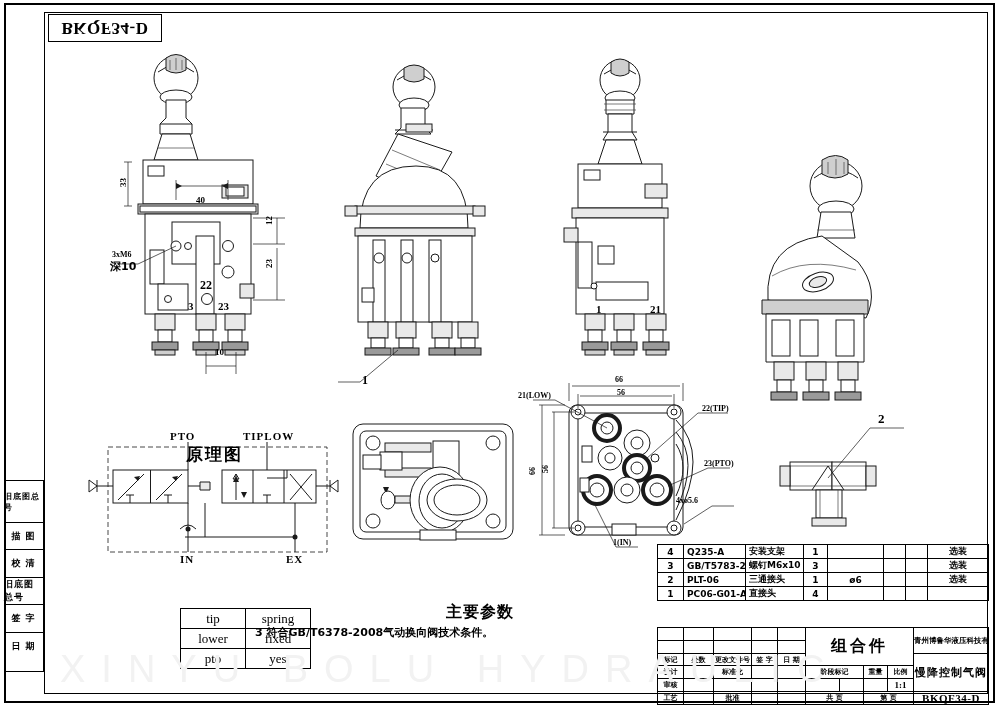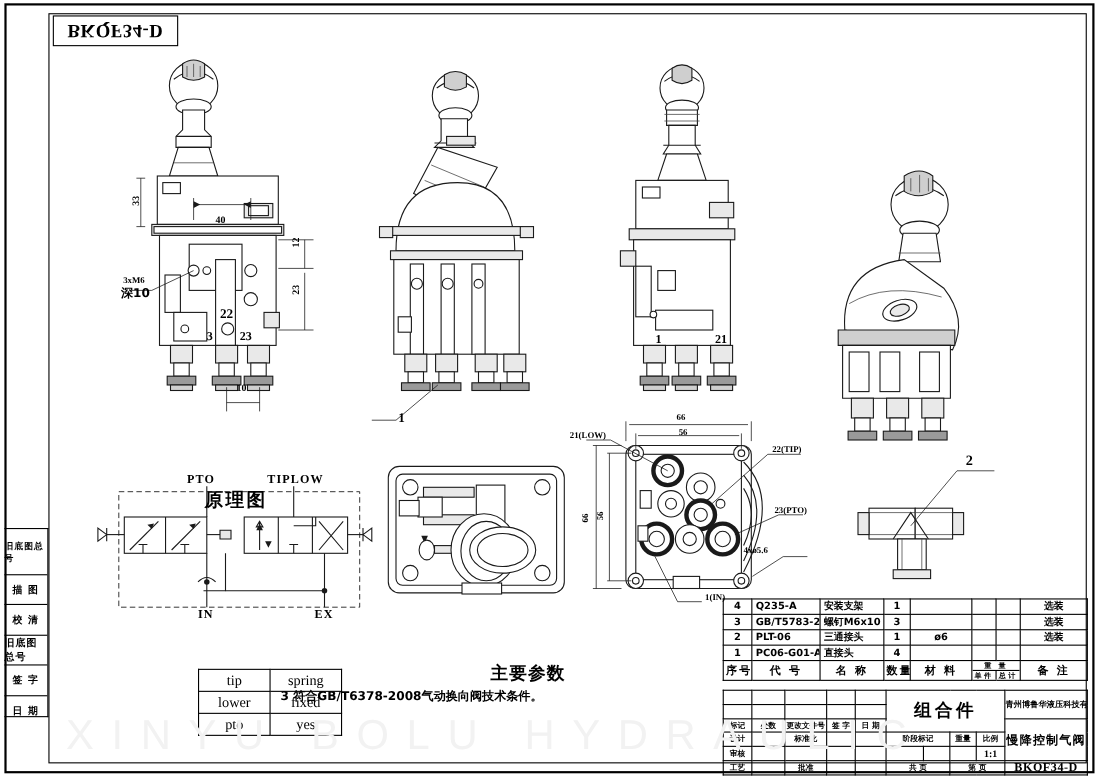--- a/index.html
+++ b/index.html
@@ -15,21 +15,21 @@
     position:absolute;left:4px;top:3px;width:991px;height:700px;
     border:2px solid #000;box-sizing:border-box;
   }
   .inner-border{
     position:absolute;left:44px;top:12px;width:944px;height:682px;
     border:1px solid #000;box-sizing:border-box;
   }
 
   
   .left-col{
-    position:absolute;left:4px;top:480px;width:40px;height:172px;
+    position:absolute;left:4px;top:480px;width:40px;height:192px;
     border-top:1px solid #000;border-bottom:1px solid #000;
     border-right:1px solid #000;box-sizing:border-box;
   }
   .left-cell{
     width:100%;box-sizing:border-box;border-bottom:1px solid #000;
     display:flex;align-items:center;justify-content:center;
     font-size:9px;font-family:"DejaVu Sans",sans-serif;font-weight:bold;
     letter-spacing:1px;
   }
   .left-cell:last-child{border-bottom:none;}
@@ -505,21 +505,21 @@
 
   <div class="tx num" style="left:615px;top:375px;font-size:8px;">66</div>
   <div class="tx num" style="left:617px;top:388px;font-size:8px;">56</div>
   <div class="tx num" style="left:528px;top:475px;font-size:8px;transform:rotate(-90deg);transform-origin:left top;">66</div>
   <div class="tx num" style="left:541px;top:473px;font-size:8px;transform:rotate(-90deg);transform-origin:left top;">56</div>
   <div class="tx num" style="left:676px;top:496px;font-size:8px;">4xø5.6</div>
 
   <div class="tx num" style="left:518px;top:391px;font-size:8px;">21(LOW)</div>
   <div class="tx num" style="left:702px;top:404px;font-size:8px;">22(TIP)</div>
   <div class="tx num" style="left:704px;top:459px;font-size:8px;">23(PTO)</div>
-  <div class="tx num" style="left:613px;top:538px;font-size:8px;margin-left:28px;">1(IN)</div>
+  <div class="tx num" style="left:613px;top:538px;font-size:8px;">1(IN)</div>
 
   <div class="tx num" style="left:878px;top:411px;font-size:13px;">2</div>
 
   <div class="sch-title">原理图</div>
   <div class="tx num" style="left:170px;top:430px;font-size:11px;letter-spacing:1px;">PTO</div>
   <div class="tx num" style="left:243px;top:430px;font-size:11px;letter-spacing:1px;">TIPLOW</div>
   <div class="tx num" style="left:180px;top:553px;font-size:11px;letter-spacing:1px;">IN</div>
   <div class="tx num" style="left:286px;top:553px;font-size:11px;letter-spacing:1px;">EX</div>
 
   <table class="ts-table">
@@ -589,35 +589,20 @@
     <tr>
       <td class="c">1</td>
       <td class="l">PC06-G01-A0</td>
       <td class="l">直接头</td>
       <td class="c">4</td>
       <td class="c"></td>
       <td class="c"></td>
       <td class="c"></td>
       <td class="c"></td>
     </tr>
-    <tr>
-      <td class="hdr">序号</td>
-      <td class="hdr">代    号</td>
-      <td class="hdr">名    称</td>
-      <td class="hdr">数量</td>
-      <td class="hdr">材    料</td>
-      <td colspan="2" class="hdr" style="padding:0">
-        <div style="border-bottom:1px solid #000;font-size:6.5px;line-height:8px;">重     量</div>
-        <div style="display:flex;font-size:6.5px;line-height:8px;">
-          <span style="flex:1;border-right:1px solid #000;">单件</span>
-          <span style="flex:1;">总计</span>
-        </div>
-      </td>
-      <td class="hdr">备    注</td>
-    </tr>
   </tbody>
     </table>
 
   <table class="tb">
     <colgroup>
       <col style="width:26px">
         <col style="width:30px">
         <col style="width:38px">
       <col style="width:26px">
         <col style="width:28px">

